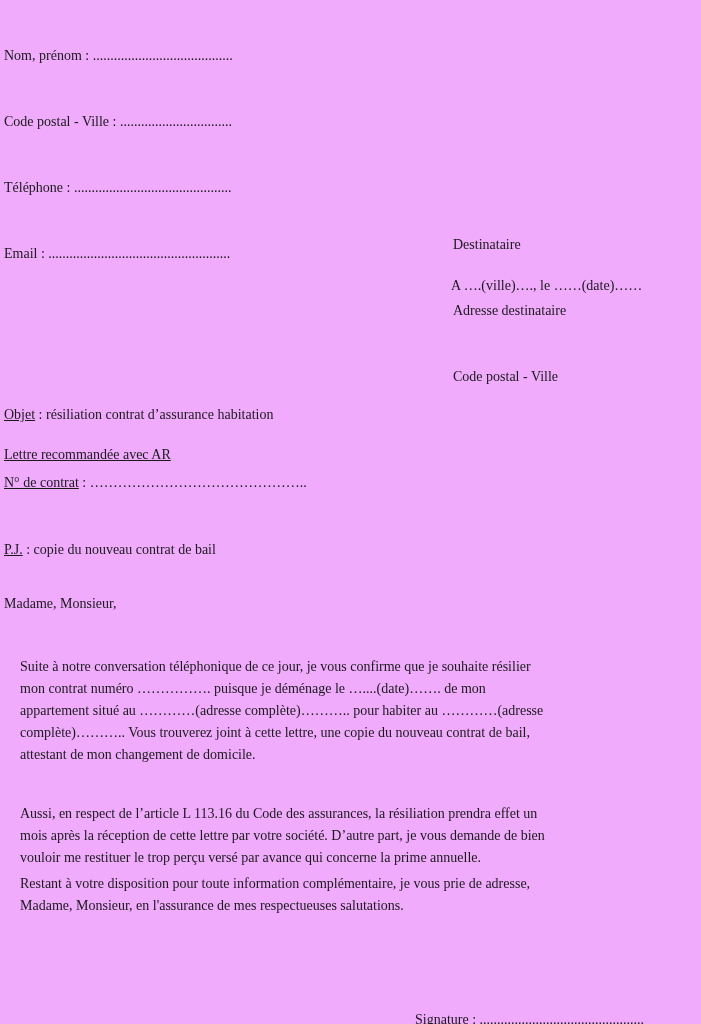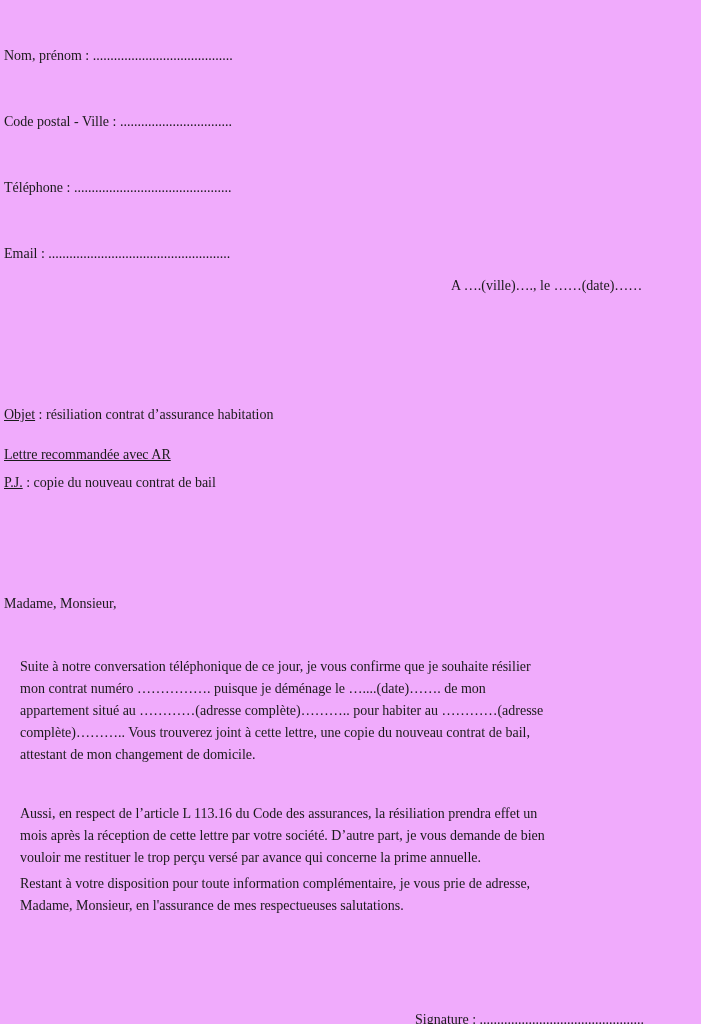--- a/index.html
+++ b/index.html
@@ -42,25 +42,31 @@
 
 <div class="page">
 
   <div class="abs sender block">
     <div>Nom, prénom : ........................................</div>
     <div>Code postal - Ville : ................................</div>
     <div>Téléphone : .............................................</div>
     <div>Email : ....................................................</div>
   </div>
 
+  <div class="abs recipient block">
+    <div>Destinataire</div>
+    <div>Adresse destinataire</div>
+    <div>Code postal - Ville</div>
+  </div>
 
   <div class="abs place-date">A ….(ville)…., le ……(date)……</div>
 
   <div class="abs subject">
     <div><span class="u">Objet</span><span> : résiliation contrat d’assurance habitation</span></div>
+    <div><span class="u">N° de contrat</span><span> : ………………………………………..</span></div>
     <div><span class="u">P.J.</span><span> : copie du nouveau contrat de bail</span></div>
   </div>
 
   <div class="abs registered">Lettre recommandée avec AR</div>
 
   <div class="abs salutation">Madame, Monsieur,</div>
 
   <div class="abs para para1">Suite à notre conversation téléphonique de ce jour, je vous confirme que je souhaite résilier
 mon contrat numéro ……………. puisque je déménage le …....(date)……. de mon
 appartement situé au …………(adresse complète)……….. pour habiter au …………(adresse

